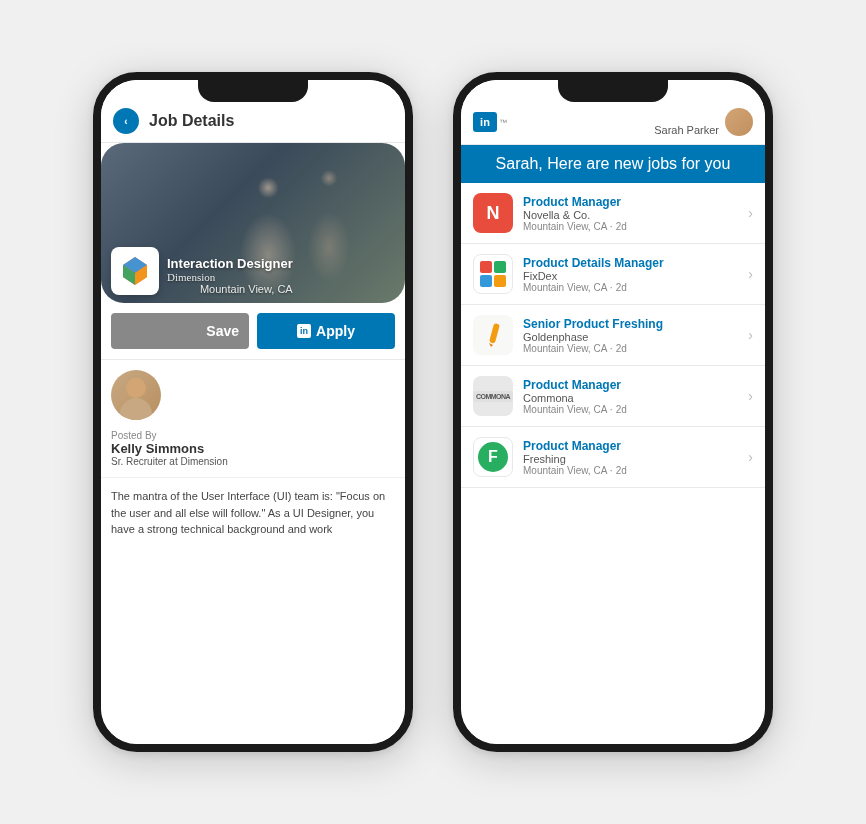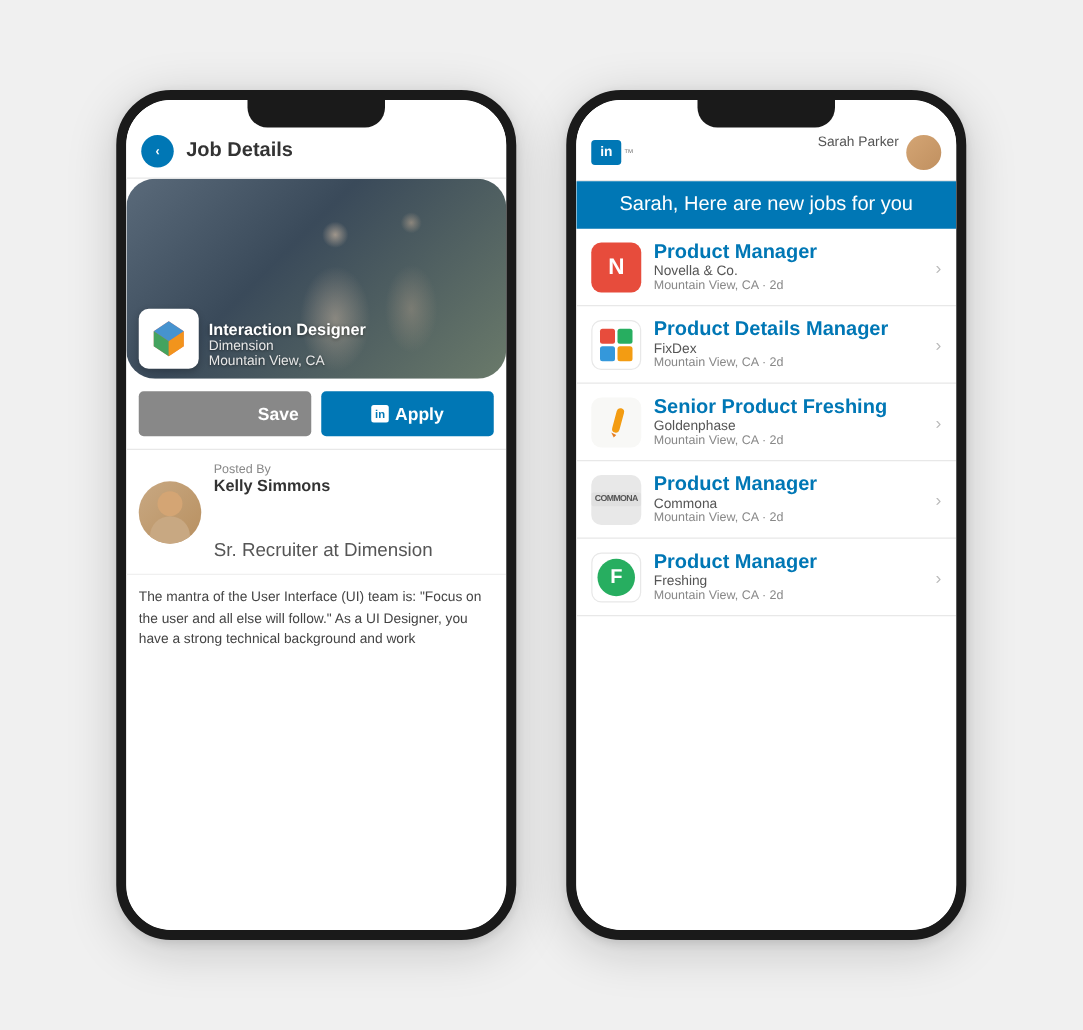--- a/index.html
+++ b/index.html
@@ -127,25 +127,27 @@
     .job-title-text {
       font-size: 13px;
       font-weight: 700;
       color: #fff;
       text-shadow: 0 1px 3px rgba(0,0,0,0.5);
     }
     .job-company-text {
       font-size: 11px;
       color: #e8e8e8;
       text-shadow: 0 1px 2px rgba(0,0,0,0.5);
+      font-family: Liberation Serif, serif;
     }
     .job-location-text {
       font-size: 11px;
       color: #e8e8e8;
       text-shadow: 0 1px 2px rgba(0,0,0,0.5);
+      text-align: right;
     }
 
     .action-buttons {
       display: flex;
       padding: 10px;
       gap: 8px;
       border-bottom: 1px solid #e8e8e8;
       flex-shrink: 0;
     }
     .btn-save {
@@ -183,25 +185,25 @@
       display: flex;
       align-items: center;
       justify-content: center;
       color: #0077b5;
       font-size: 9px;
       font-weight: 900;
     }
 
     .posted-by-section {
       display: flex;
-      align-items: center;
       padding: 10px;
       gap: 10px;
       border-bottom: 1px solid #f0f0f0;
       flex-shrink: 0;
+      flex-direction: column;
     }
     .recruiter-avatar {
       width: 50px;
       height: 50px;
       border-radius: 50%;
       background: linear-gradient(135deg, #c8a882 0%, #b89060 100%);
       flex-shrink: 0;
       overflow: hidden;
       position: relative;
     }
@@ -228,23 +230,22 @@
     .posted-by-label {
       font-size: 10px;
       color: #888;
     }
     .recruiter-name {
       font-size: 13px;
       font-weight: 700;
       color: #333;
     }
     .recruiter-title {
-      font-size: 15px;
+      font-size: 10px;
       color: #555;
-      margin-top: 36px;
     }
 
     .job-description {
       padding: 10px;
       font-size: 11px;
       color: #444;
       line-height: 1.5;
       flex: 1;
       overflow: hidden;
     }
@@ -276,21 +277,21 @@
       font-size: 11px;
       font-weight: 900;
     }
     .linkedin-tm {
       font-size: 8px;
       color: #888;
       vertical-align: super;
     }
     .user-info {
       display: flex;
-      align-items: flex-start;
+      align-items: flex-end;
       gap: 6px;
       margin-left: 15px;
     }
     .user-name-text {
       font-size: 11px;
       color: #555;
     }
     .user-avatar {
       width: 28px;
       height: 28px;
@@ -335,21 +336,21 @@
       justify-content: center;
       font-size: 18px;
       font-weight: 900;
       color: #fff;
       overflow: hidden;
     }
     .job-info {
       flex: 1;
     }
     .job-item-title {
-      font-size: 16px;
+      font-size: 12px;
       font-weight: 700;
       color: #0077b5;
     }
     .job-item-company {
       font-size: 11px;
       color: #555;
     }
     .job-item-location {
       font-size: 10px;
       color: #888;

